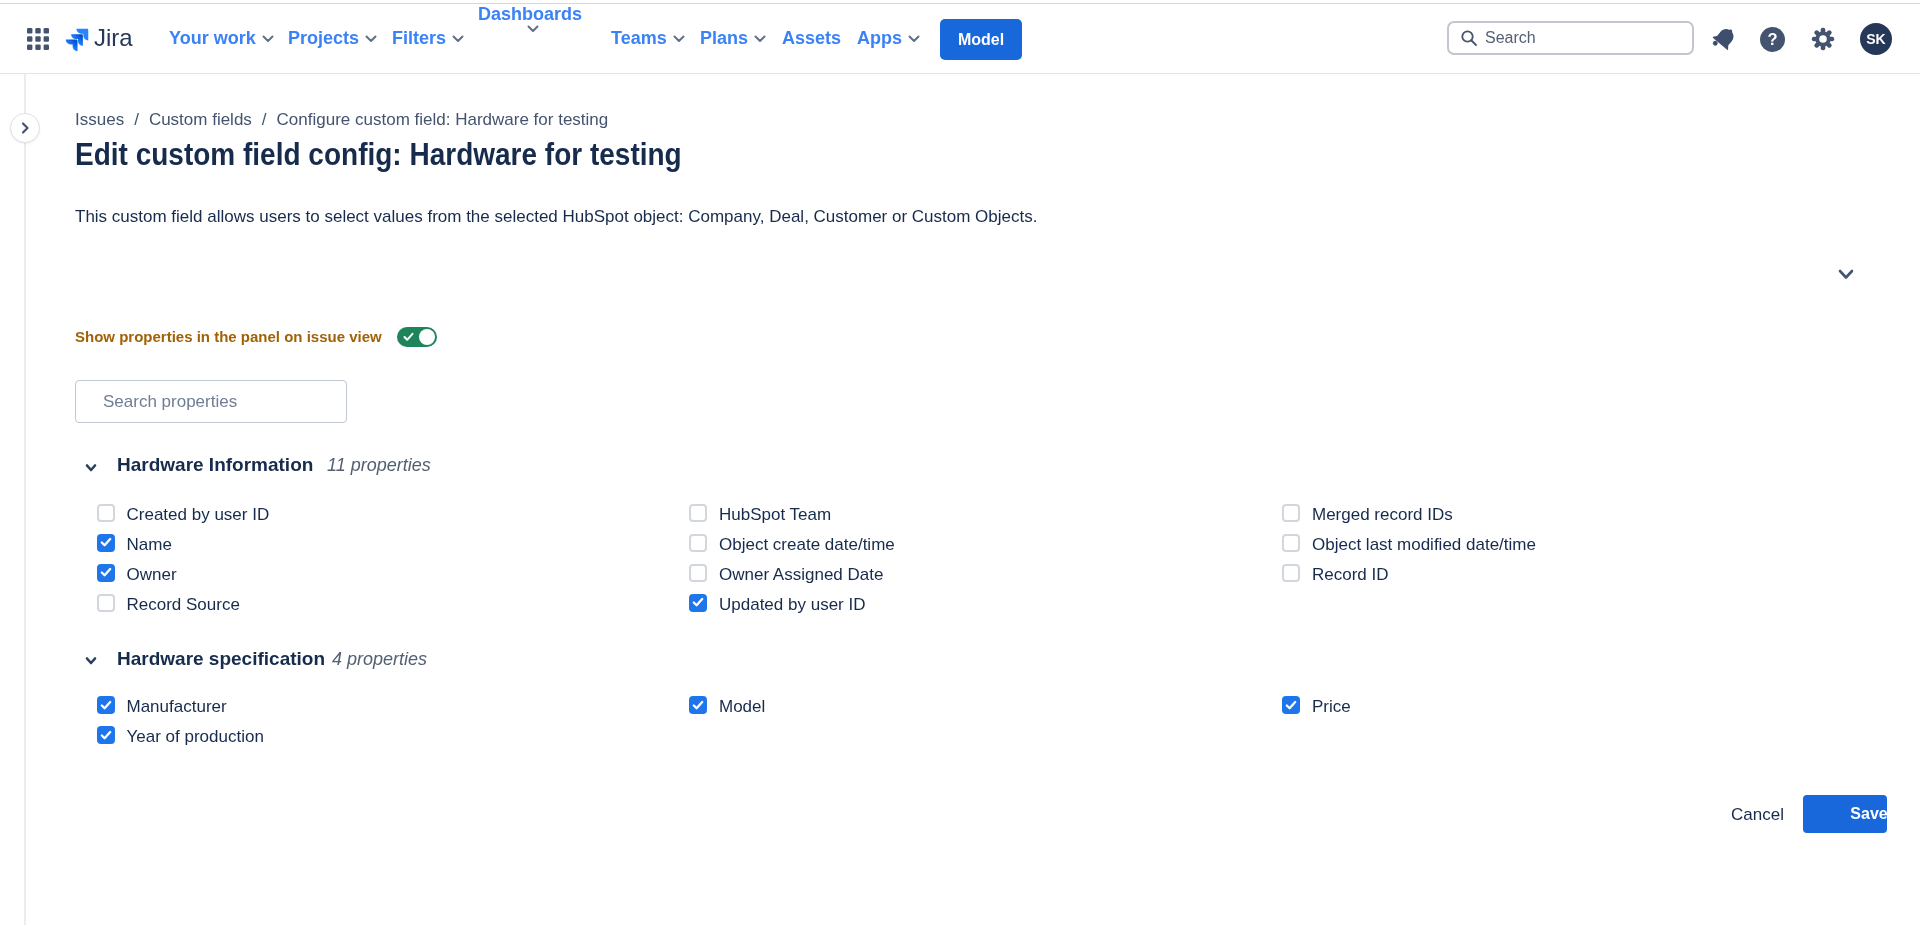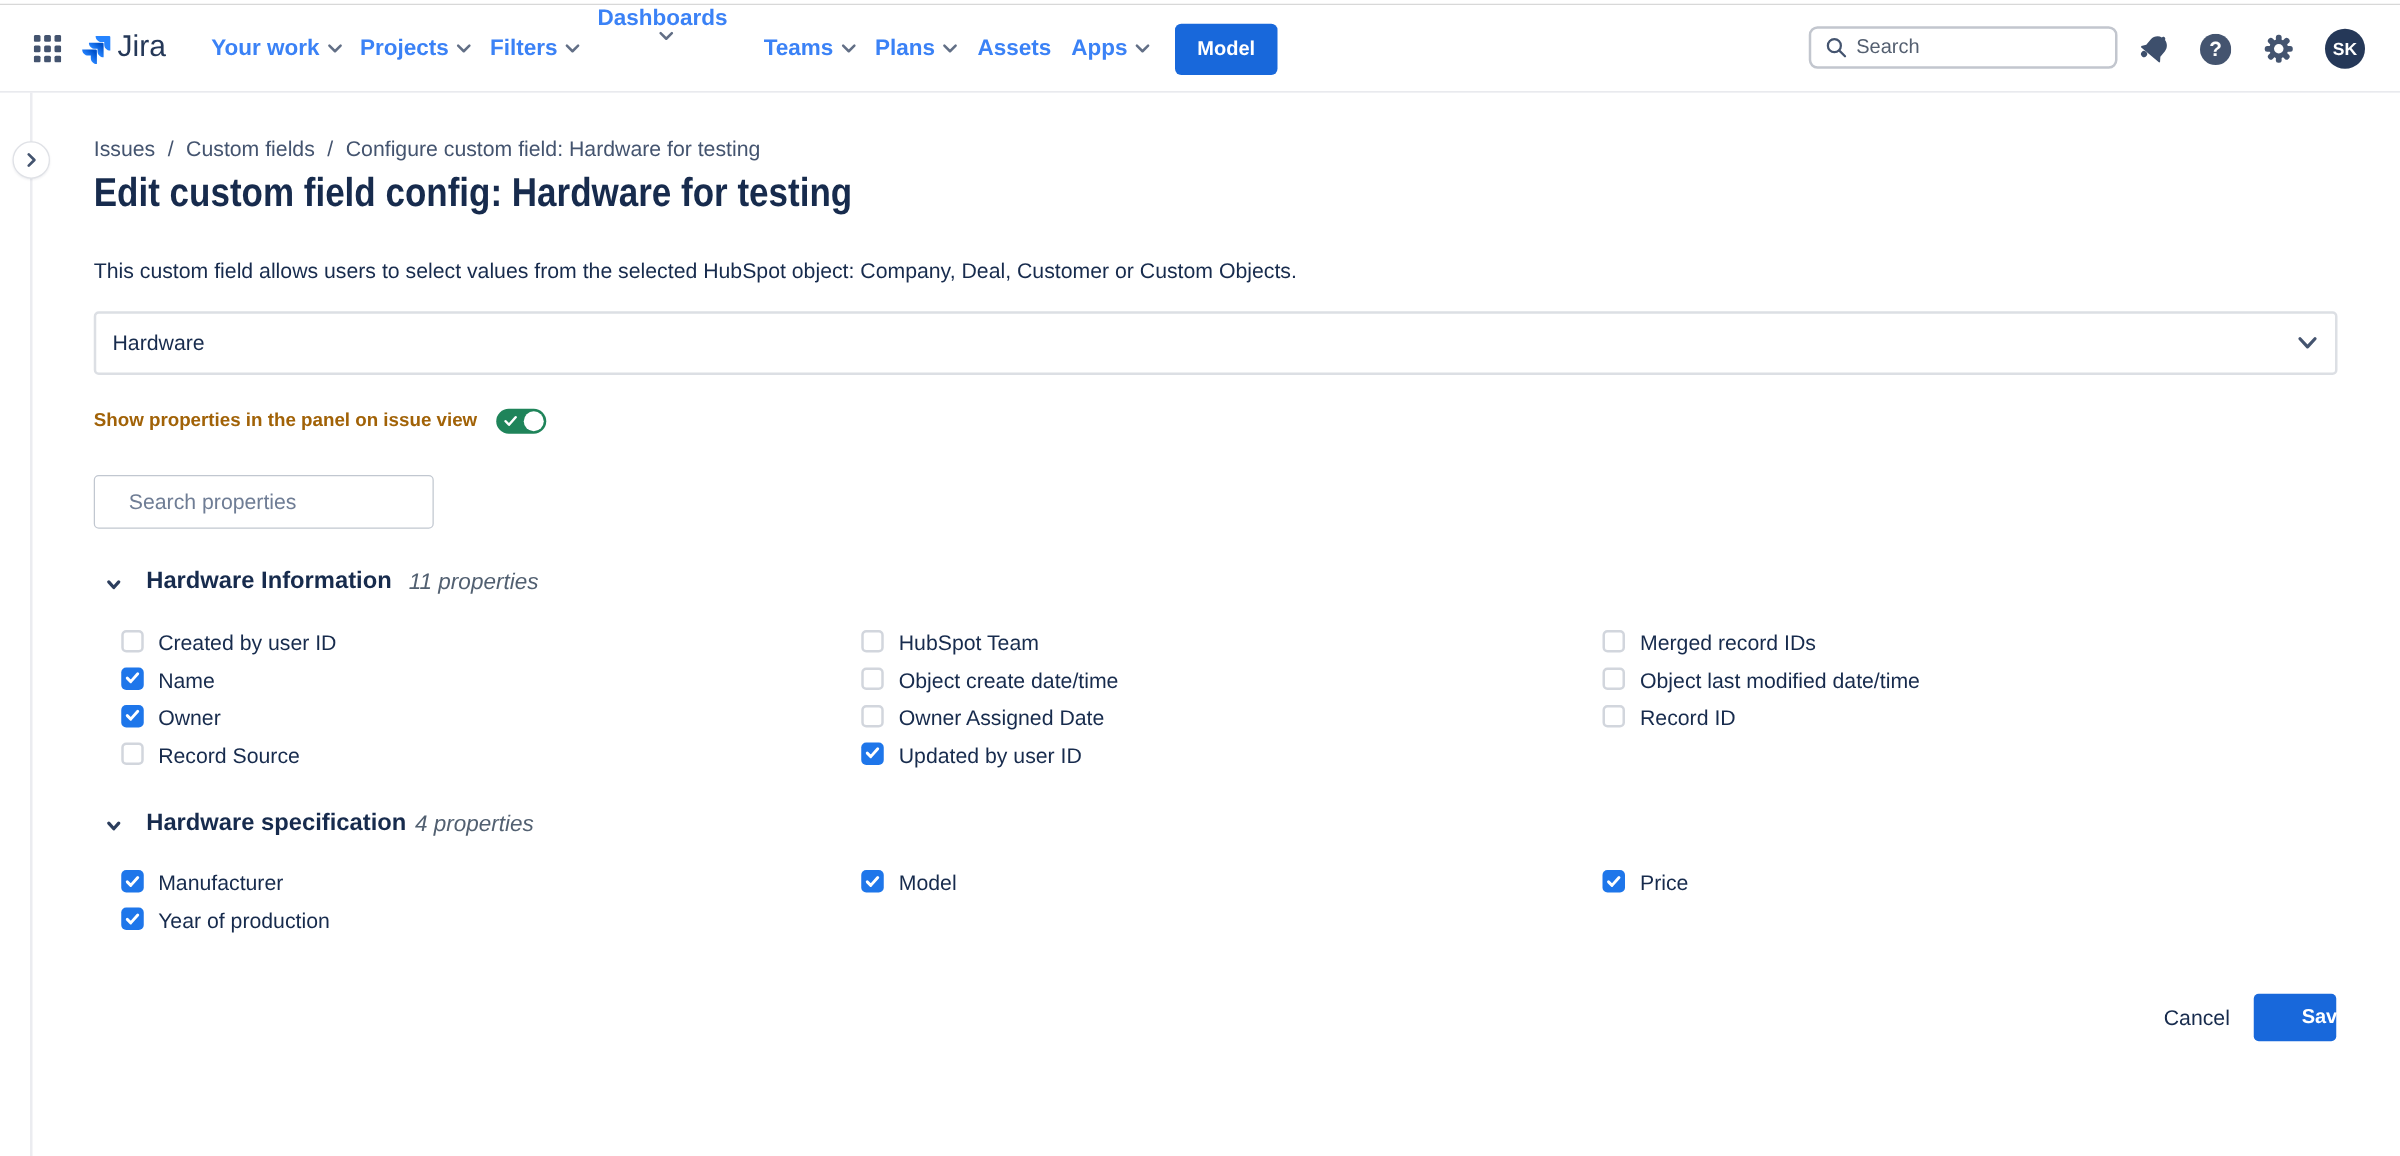--- a/index.html
+++ b/index.html
@@ -33,21 +33,21 @@
   #tickwrap { left:403px; top:332px; }
   #searchprops { left:75px; top:380px; width:272px; height:43px; border:1px solid #c1c7d0; border-radius:4px; display:flex; align-items:center; }
   #searchprops span { color:#6f7d95; font-size:17px; margin-left:27px; }
   .sechead { font-size:19px; font-weight:700; color:#172B4D; }
   .secprops { font-size:18px; font-style:italic; color:#526071; }
   .cb { width:18px; height:18px; border-radius:4px; }
   .cb.off { border:2px solid #d2d6dd; background:#fff; }
   .cb.on { background:#1e76ea; display:flex; align-items:center; justify-content:center; }
   .cblab { font-size:17px; color:#172B4D; }
   #cancel { left:1731px; top:805px; font-size:17px; color:#172B4D; }
-  #save { left:1803px; top:795px; width:66px; height:38px; background:#1868DB; border-radius:4px; color:#fff; font-size:16px; font-weight:700; display:flex; align-items:center; justify-content:center;padding-left:48px; }
+  #save { left:1803px; top:795px; width:84px; height:38px; background:#1868DB; border-radius:4px; color:#fff; font-size:16px; font-weight:700; display:flex; align-items:center; justify-content:center;padding-left:48px; }
 </style>
 </head>
 <body>
 <div id="stage">
   <div class="abs" id="topline"></div>
   <div class="abs" id="header"></div>
 
   <svg class="abs" style="left:27px; top:28px;" width="22" height="22" viewBox="0 0 22 22">
     <g fill="#44546F">
       <rect x="0" y="0" width="5.4" height="5.4" rx="1.2"></rect>
@@ -165,23 +165,20 @@
   <div class="abs" id="crumbs">
     <span class="crumb">Issues</span>
       <span class="crumb">/</span>
       <span class="crumb">Custom fields</span>
       <span class="crumb">/</span>
       <span class="crumb">Configure custom field: Hardware for testing</span>
   </div>
   <div class="abs" id="h1">Edit custom field config: Hardware for testing</div>
   <div class="abs" id="desc">This custom field allows users to select values from the selected HubSpot object: Company, Deal, Customer or Custom Objects.</div>
 
-  <div class="abs" id="select">
-      <span>Hardware</span>
-    </div>
   <svg class="abs" id="selchev" width="16" height="11" viewBox="0 0 16 11">
       <path d="M2 2 8 8.5 14 2" fill="none" stroke="#44546F" stroke-width="2.6" stroke-linecap="round" stroke-linejoin="round"></path>
     </svg>
 
   <div class="abs" id="showlab">Show properties in the panel on issue view</div>
   <div class="abs" id="toggle"></div>
   <div class="abs" id="knob"></div>
   <svg class="abs" id="tickwrap" width="11" height="10" viewBox="0 0 11 10">
       <path d="M1.5 5 4.2 7.8 9.5 1.8" fill="none" stroke="#fff" stroke-width="2" stroke-linecap="round" stroke-linejoin="round"></path>
     </svg>

